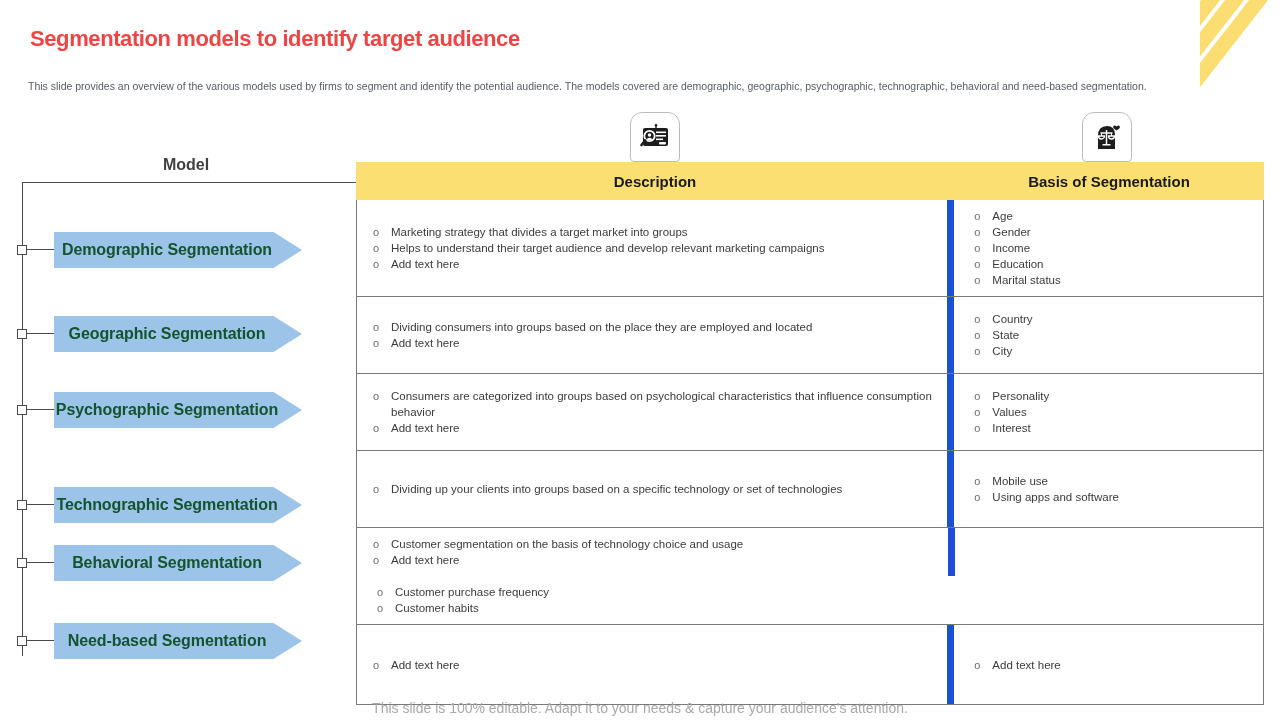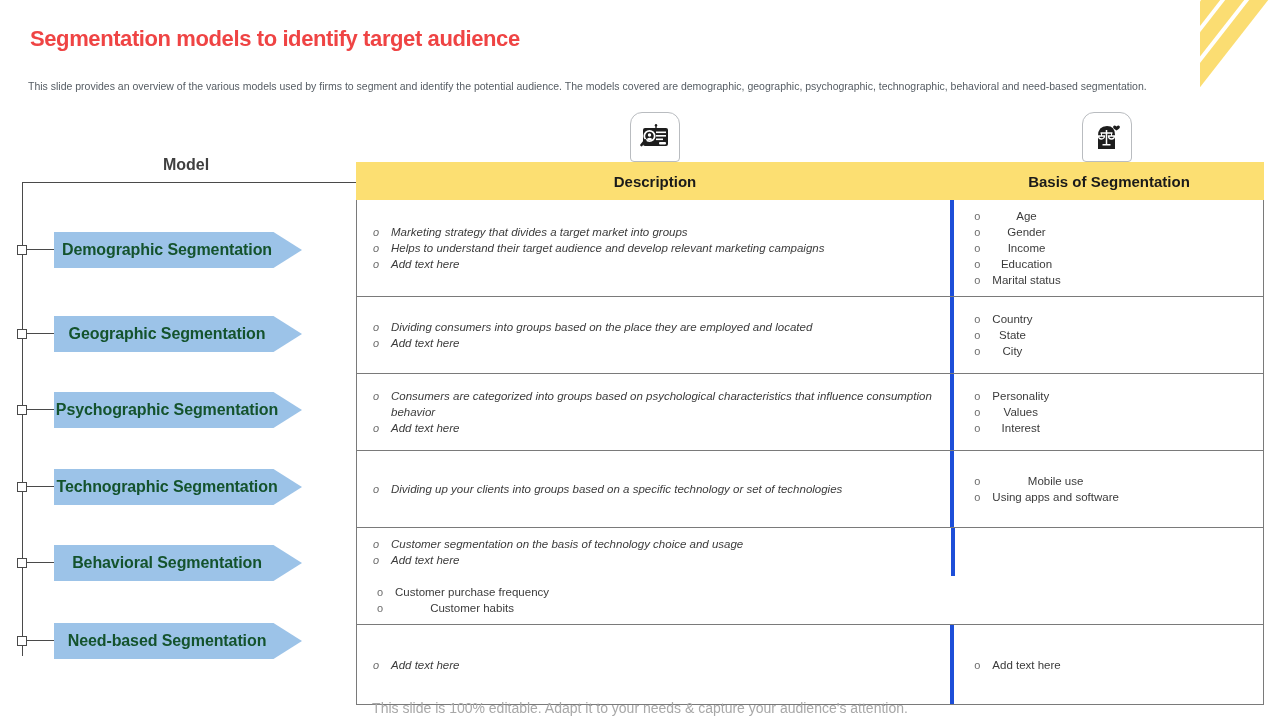--- a/index.html
+++ b/index.html
@@ -76,22 +76,22 @@
     display:flex; align-items:center; justify-content:center;
     font-size:15px; font-weight:bold; color:#1a1a1a;
   }
   .col-desc  { width:598px; }
   .col-basis { width:310px; }
 
   .tbody { border:1px solid #7a7a7a; border-top:none; }
   .trow { display:flex; border-bottom:1px solid #7a7a7a; }
   .trow:last-child { border-bottom:none; }
   .tcell { display:flex; align-items:center; padding:8px 0 8px 12px; }
-  .tcell.left  { width:598px; border-right:4px solid #1d4ed8;font-style:italic; }
-  .tcell.right { width:309px; padding-left:16px;text-align:center; }
+  .tcell.left  { width:598px; border-right:7px solid #1d4ed8; }
+  .tcell.right { width:309px; padding-left:16px; }
   .tcell ul { list-style:none; }
   .tcell li {
     position:relative; padding-left:22px;
     font-size:11.5px; line-height:16px; color:#3b3b3b;
   }
   .tcell li::before {
     content:"o"; position:absolute; left:4px; top:0;
     font-size:11px; color:#6d6d6d; line-height:16px;
   }
 
@@ -169,21 +169,21 @@
   </div>
 
   <div class="node" style="top:392px;">
     <div class="sq"></div>
     <div class="connector"></div>
     <div class="arrow">
       <span>Psychographic Segmentation</span>
     </div>
   </div>
 
-  <div class="node" style="top:469px;">
+  <div class="node" style="top:487px;">
     <div class="sq"></div>
     <div class="connector"></div>
     <div class="arrow">
       <span>Technographic Segmentation</span>
     </div>
   </div>
 
   <div class="node" style="top:545px;padding-left:20px;">
     <div class="sq"></div>
     <div class="connector"></div>

